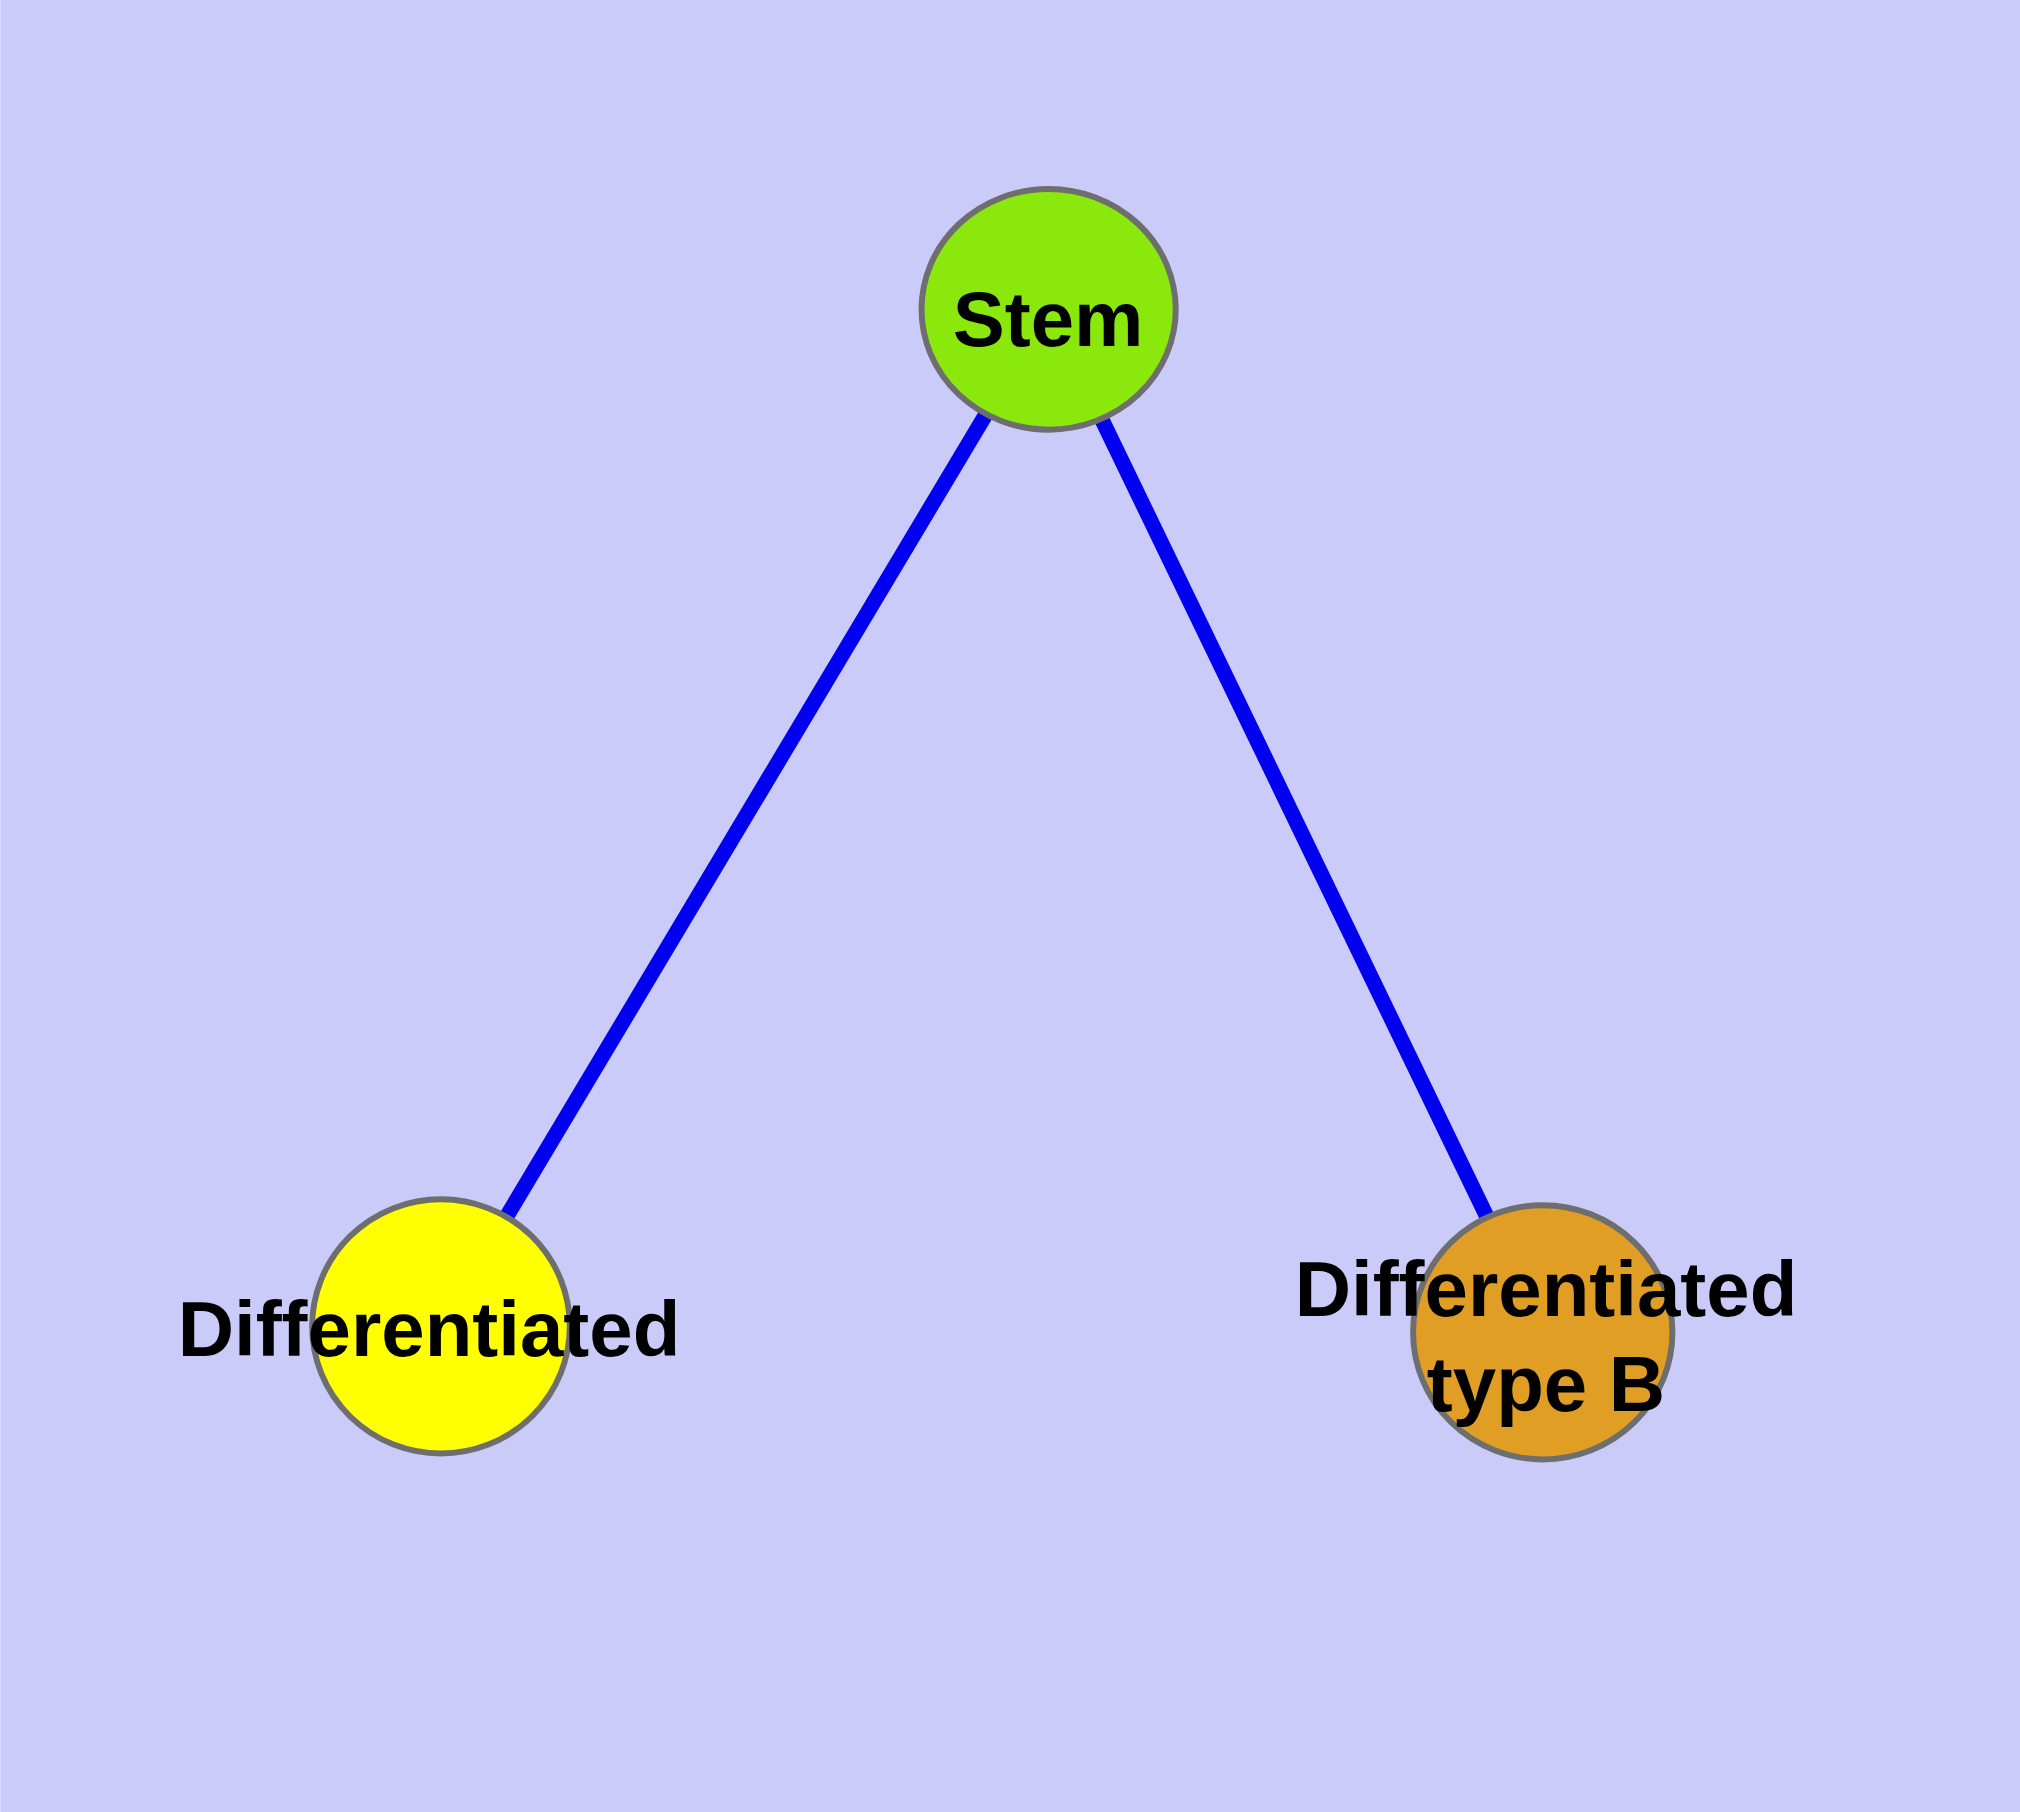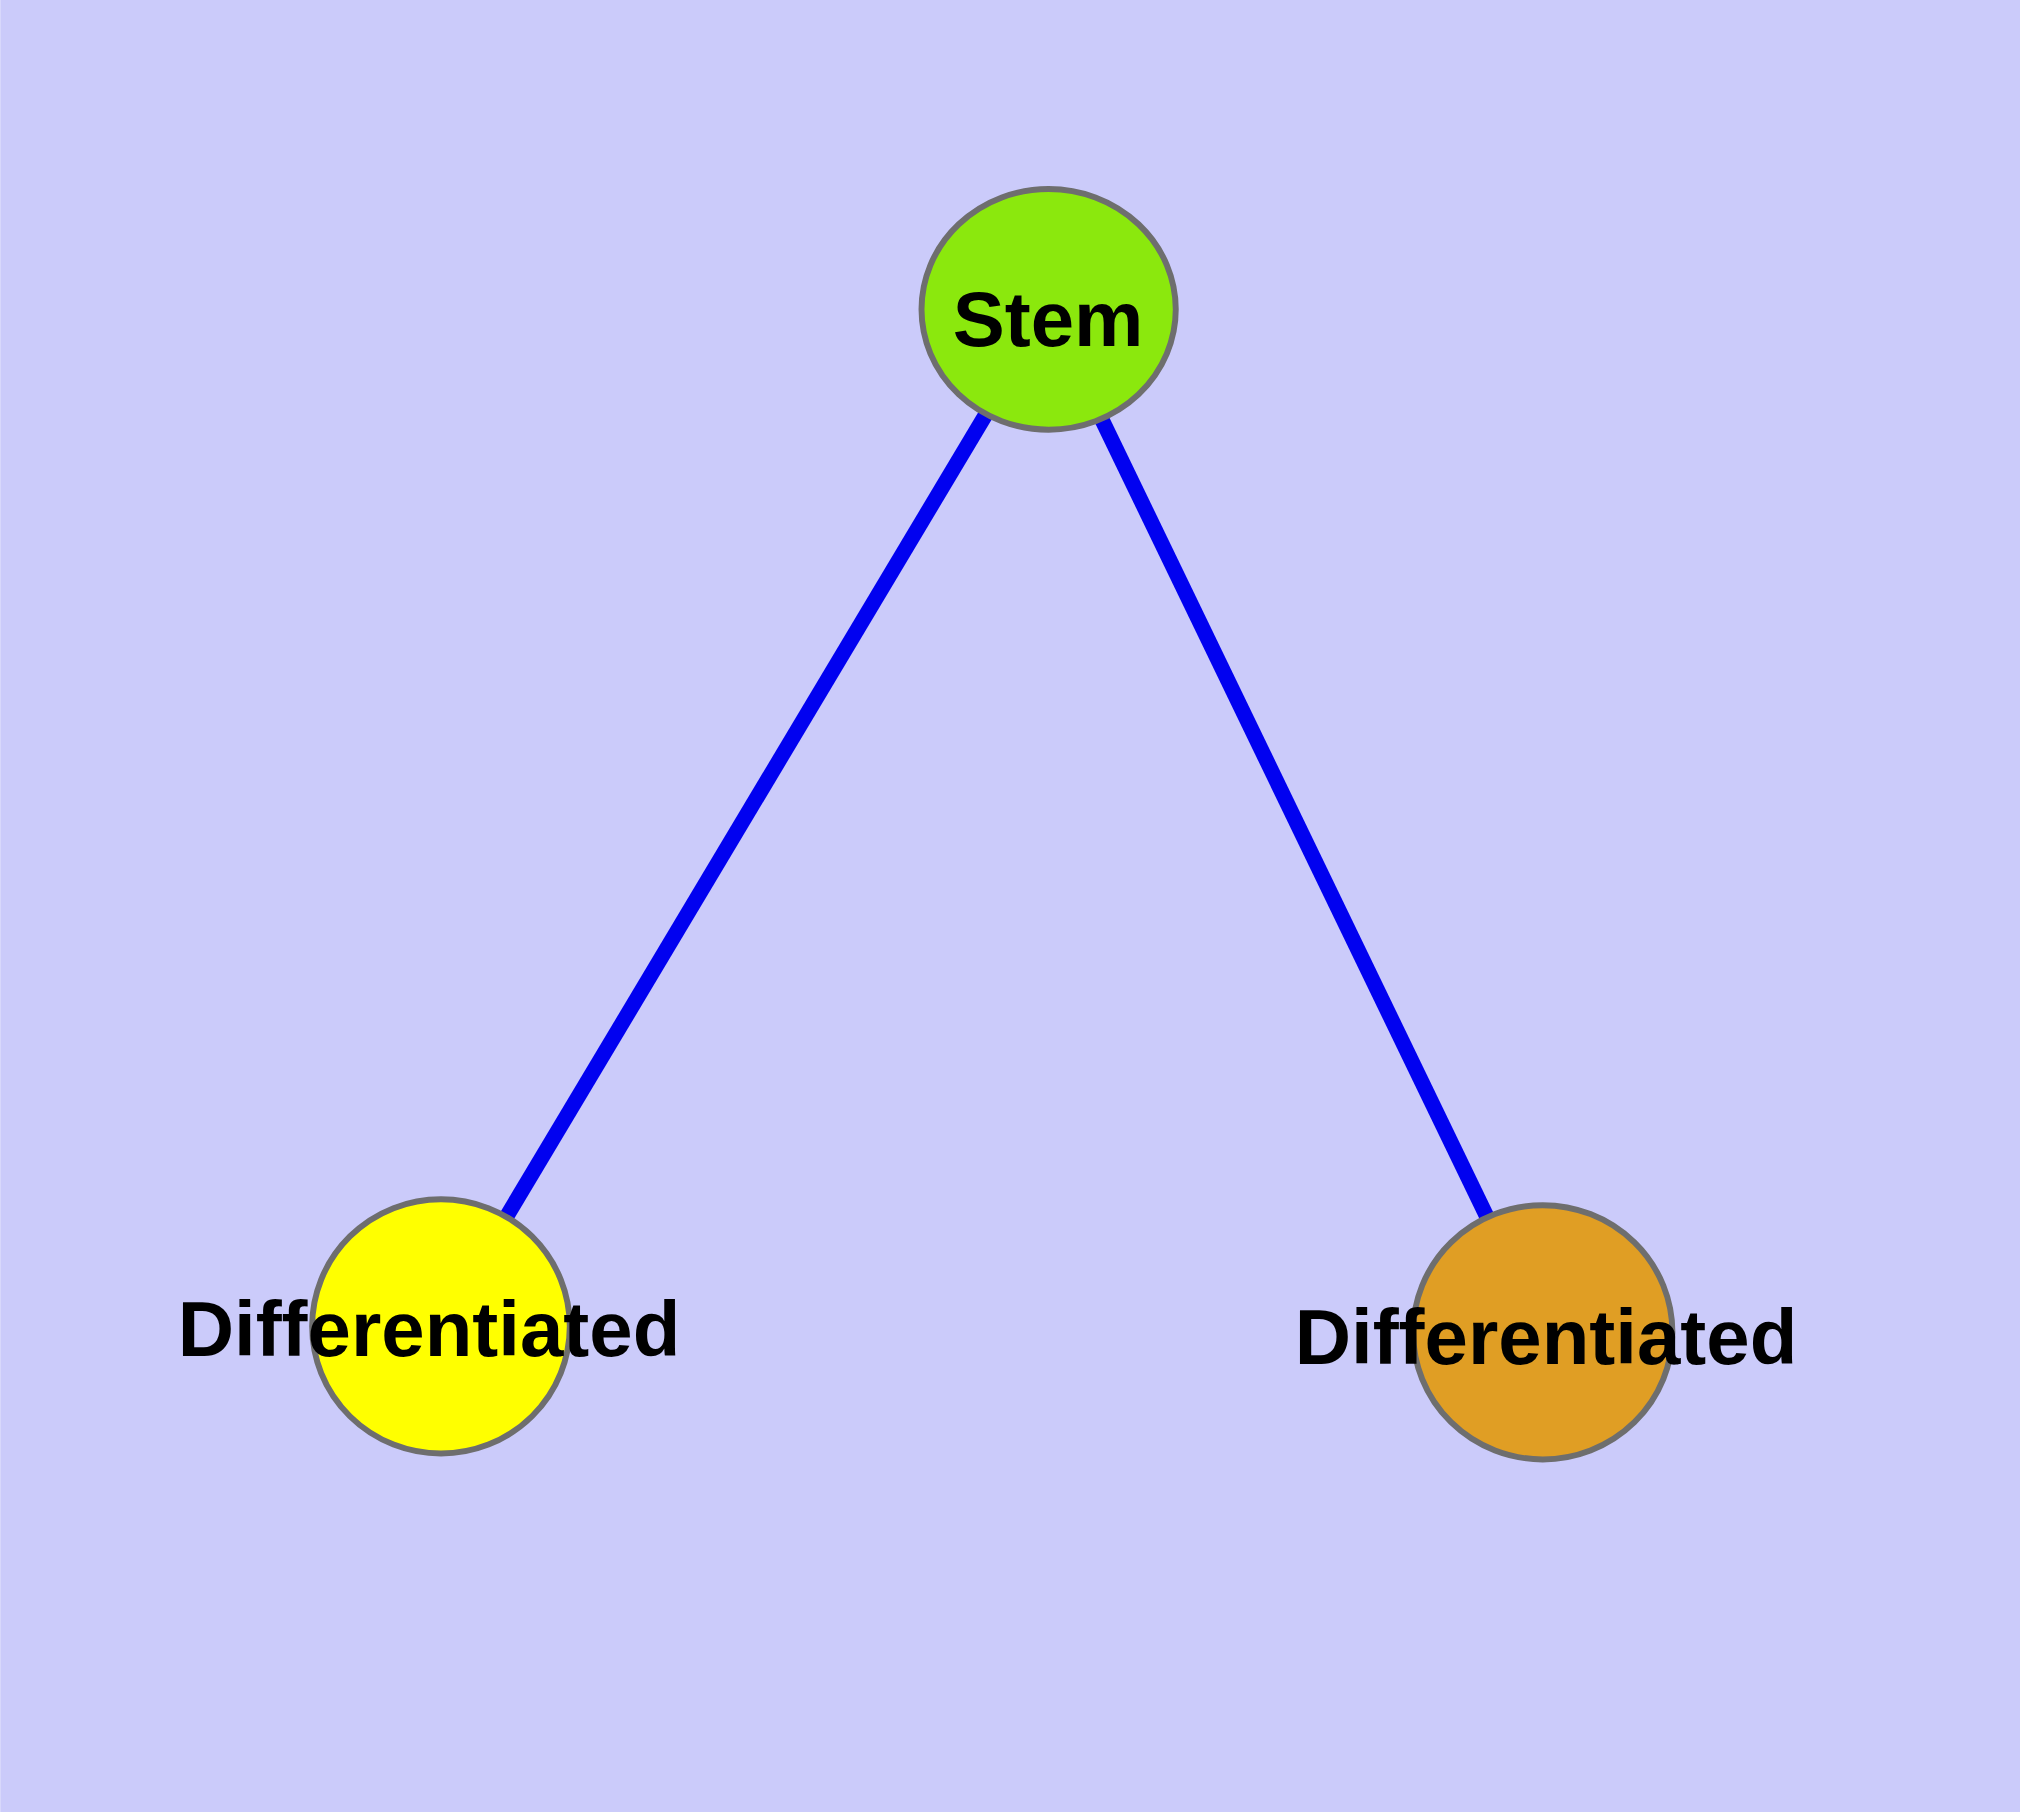--- a/index.html
+++ b/index.html
@@ -57,16 +57,17 @@
   <div class="node-label" style="left:1048px; top:319px;">
     <span class="line">Stem</span>
   </div>
 
   <div class="node-label" style="left:429px; top:1329px;">
     <span class="line">Differentiated</span>
   </div>
 
   <div class="node-label" style="left:1546px; top:1337px;">
     <span class="line">Differentiated</span>
+    <span class="line">type B</span>
   </div>
 
 </div>
 
 
 </body></html>

